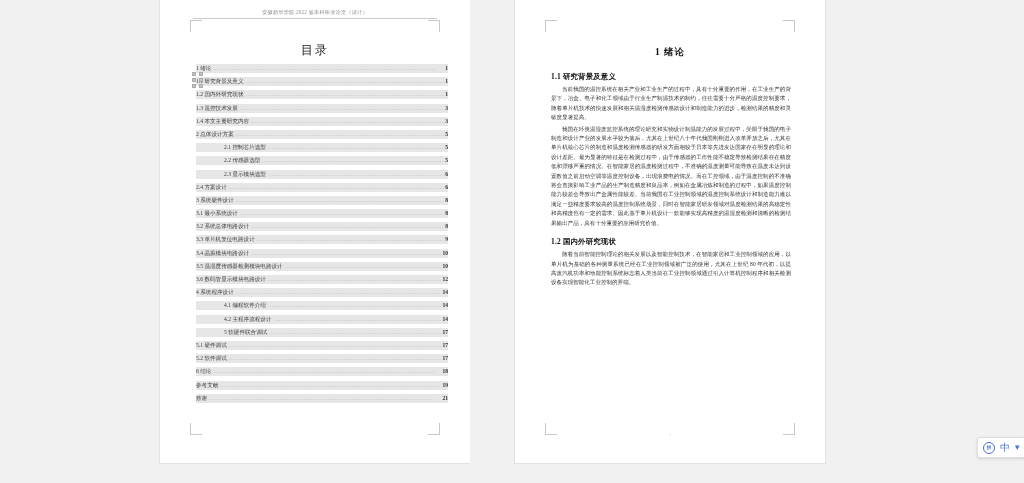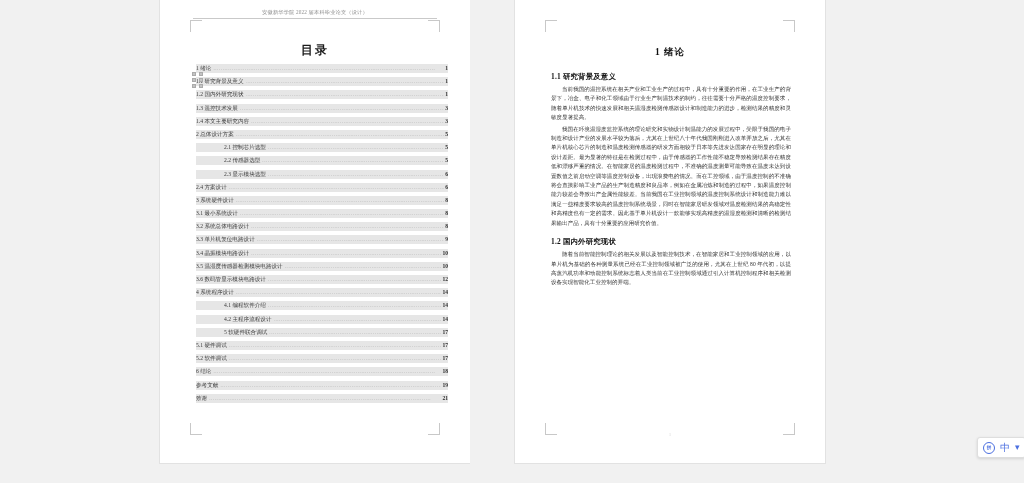--- a/index.html
+++ b/index.html
@@ -85,21 +85,21 @@
   }
 
   
   .toc-title {
     position: absolute;
     top: 50px;
     left: 0;
     right: 0;
     text-align: center;
     font-size: 12px;
-    font-weight: bold;
+    font-weight: normal;
     color: #1b1b1b;
     letter-spacing: 2px;
   }
   .toc-list {
     position: absolute;
     top: 70px;
     left: 36px;
     right: 22px;
   }
   .toc-row {

